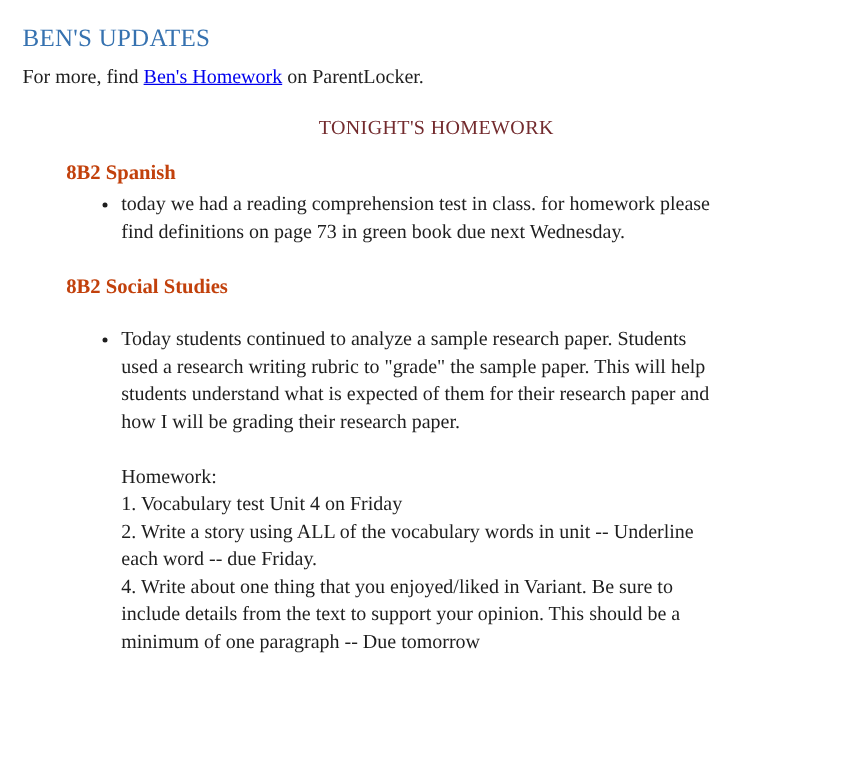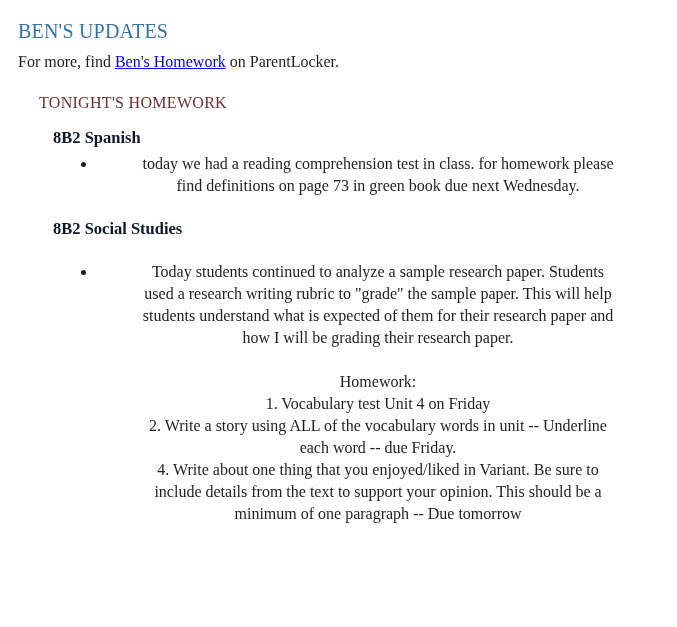--- a/index.html
+++ b/index.html
@@ -32,44 +32,44 @@
     cursor: pointer;
   }
 
   .section-title {
     margin: 20px 0 0 21px;
     font-size: 16px;
     line-height: 21px;
     font-weight: normal;
     color: #732b2e;
     letter-spacing: 0.3px;
+    text-align: center;
   }
 
   .subject { margin-top: 21px; }
   .subject:first-of-type { margin-top: 14px; }
 
   .subject-heading {
     margin: 0 0 0 35px;
     font-size: 16.5px;
     line-height: 22px;
     font-weight: bold;
-    color: #0f172a;
+    color: #c2410c;
   }
 
   .notes {
     margin: 4px 0 0 0;
     padding: 0 0 0 79px;
     list-style: disc outside;
   }
   .notes li {
     font-size: 16px;
     line-height: 22px;
     white-space: pre-line;
     color: #1e1e1e;
-    text-align: center;
   }
 </style>
 </head>
 <body>
 
 <div class="page">
 
   <h1 class="page-title">BEN'S UPDATES</h1>
 
   <p class="intro"><span>For more, find </span><a href="#">Ben's Homework</a><span> on ParentLocker.</span></p>

